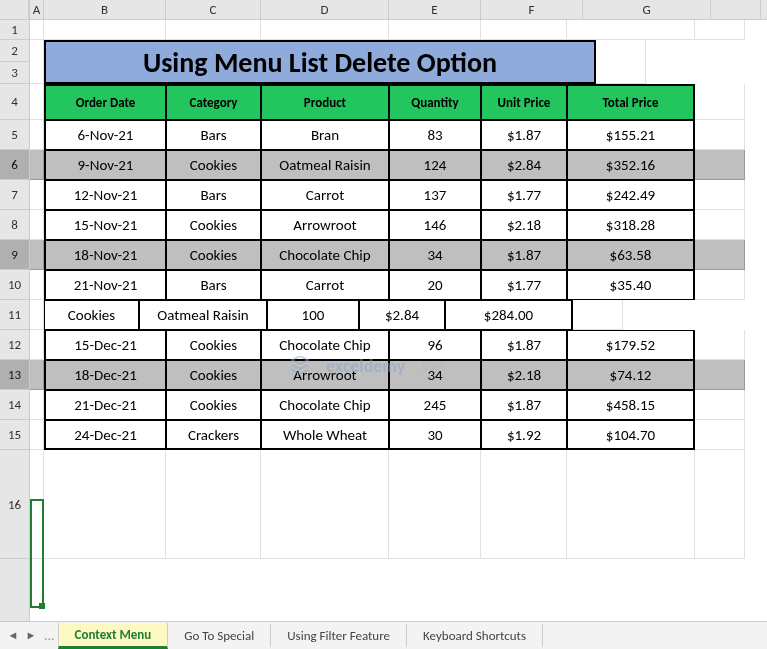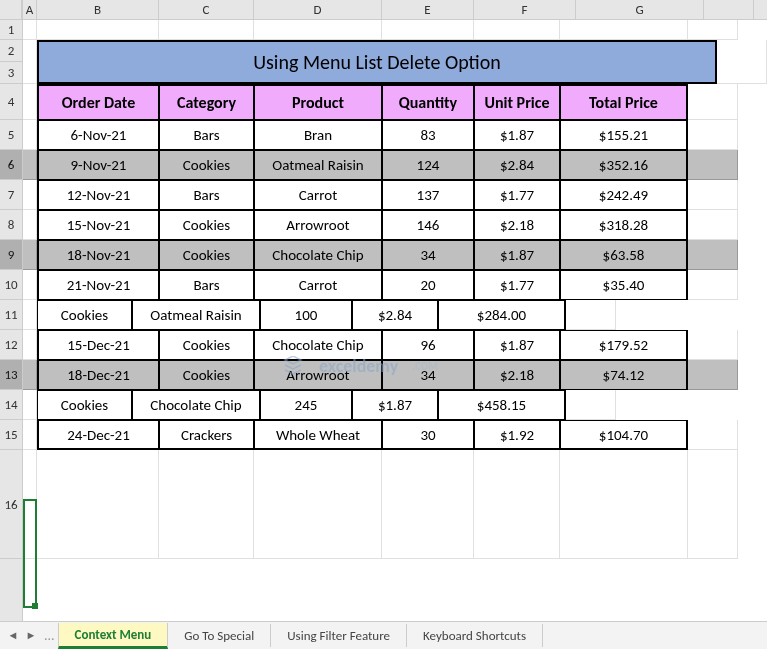--- a/index.html
+++ b/index.html
@@ -97,35 +97,35 @@
 }
 .cell.cA { width: 14px; }
 .cell.cB { width: 122px; }
 .cell.cC { width: 95px; }
 .cell.cD { width: 128px; }
 .cell.cE { width: 92px; }
 .cell.cF { width: 86px; }
 .cell.cG { width: 128px; }
 .cell.cH { width: 50px; }
 .title-cell {
-  width: 680px;
+  width: 552px;
   background: #8fabdb;
   border: 2px solid #000;
-  font-weight: normal;
-  font-size: 20px;
+  font-weight: bold;
+  font-size: 28px;
   color: #000;
   display: flex;
   align-items: center;
   justify-content: center;
 }
 .hdr {
   font-weight: bold;
-  font-size: 16px;
+  font-size: 13px;
   border: 1px solid #000 !important;
-  background: #f0abfc;
+  background: #22c55e;
 }
 .tbl {
   border: 1px solid #000 !important;
   font-size: 15px;
   color: #000;
 }
 .sel-row .tbl, .sel-row .cell.cA, .sel-row .cell.cH {
   background: #bfbfbf;
 }
 .sel-row .cell.cA, .sel-row .cell.cH {
@@ -369,20 +369,21 @@
         <div class="cell cC tbl">Cookies</div>
         <div class="cell cD tbl">Arrowroot</div>
         <div class="cell cE tbl">34</div>
         <div class="cell cF tbl">$2.18</div>
         <div class="cell cG tbl thick-right">$74.12</div>
         <div class="cell cH"></div>
       </div>
 
       <div class="row">
         <div class="cell cA"></div>
+        <div class="cell cB tbl thick-left">21-Dec-21</div>
         <div class="cell cC tbl">Cookies</div>
         <div class="cell cD tbl">Chocolate Chip</div>
         <div class="cell cE tbl">245</div>
         <div class="cell cF tbl">$1.87</div>
         <div class="cell cG tbl thick-right">$458.15</div>
         <div class="cell cH"></div>
       </div>
 
       <div class="row">
         <div class="cell cA"></div>

